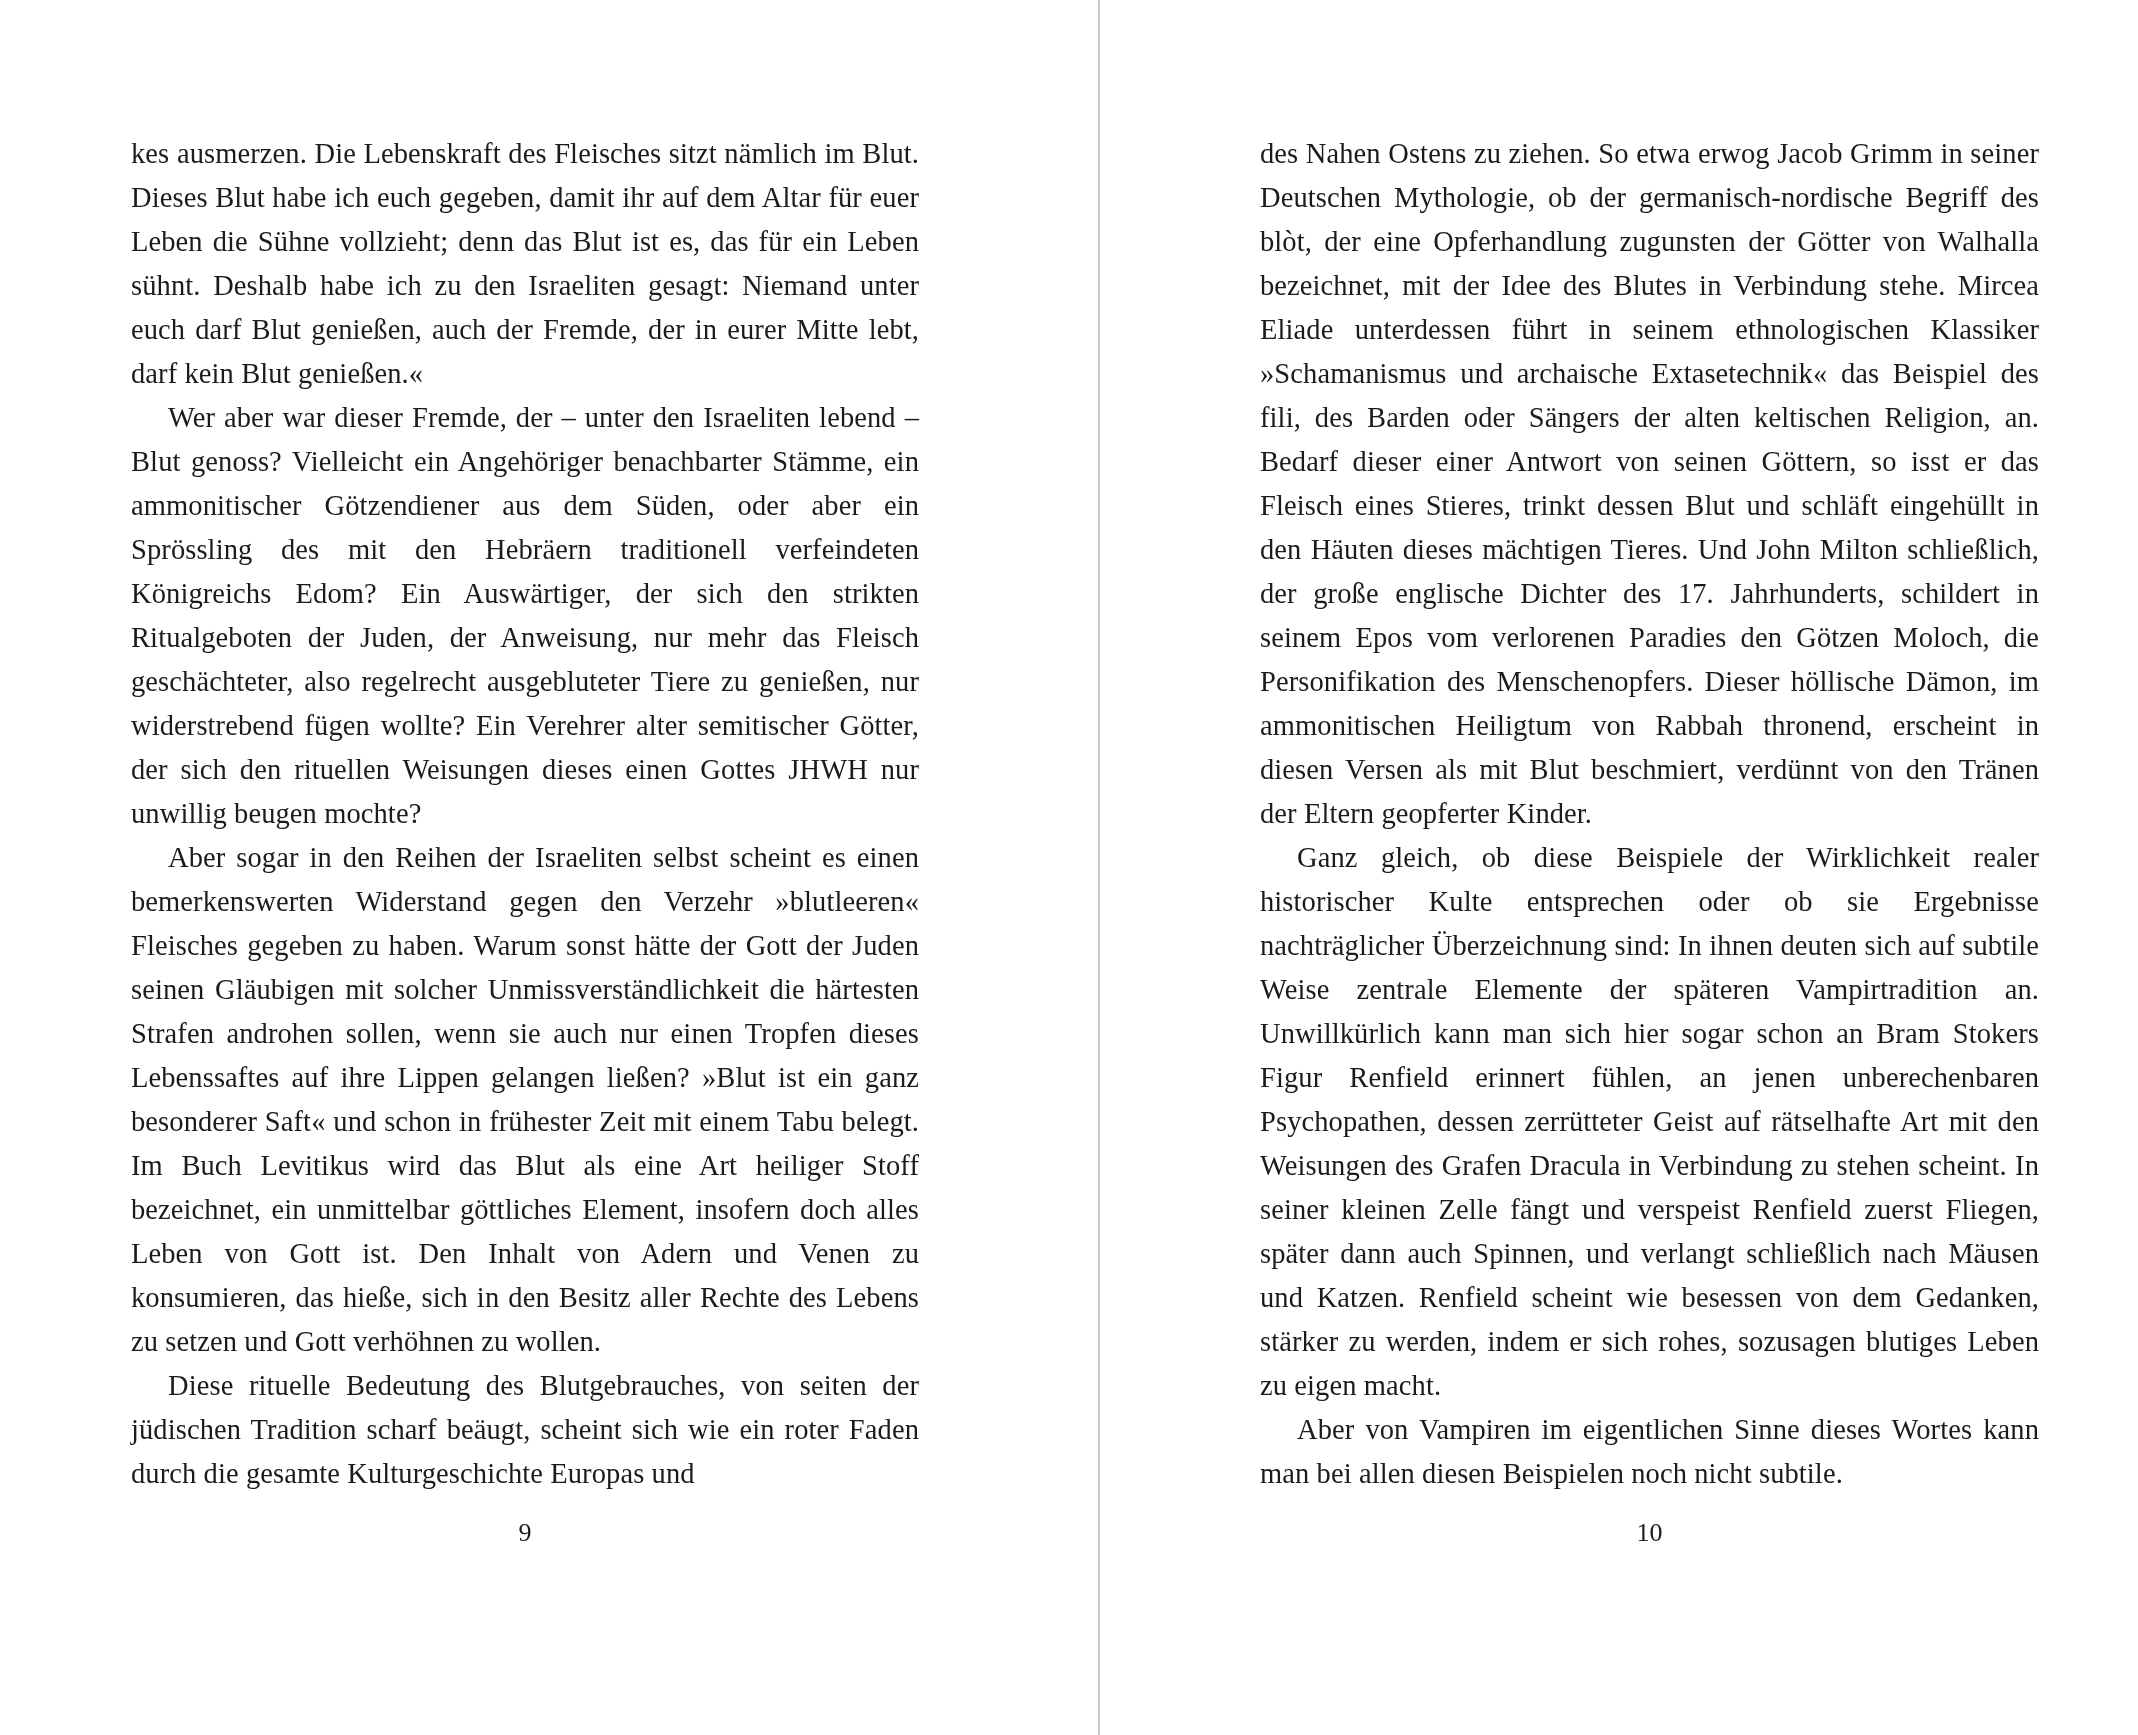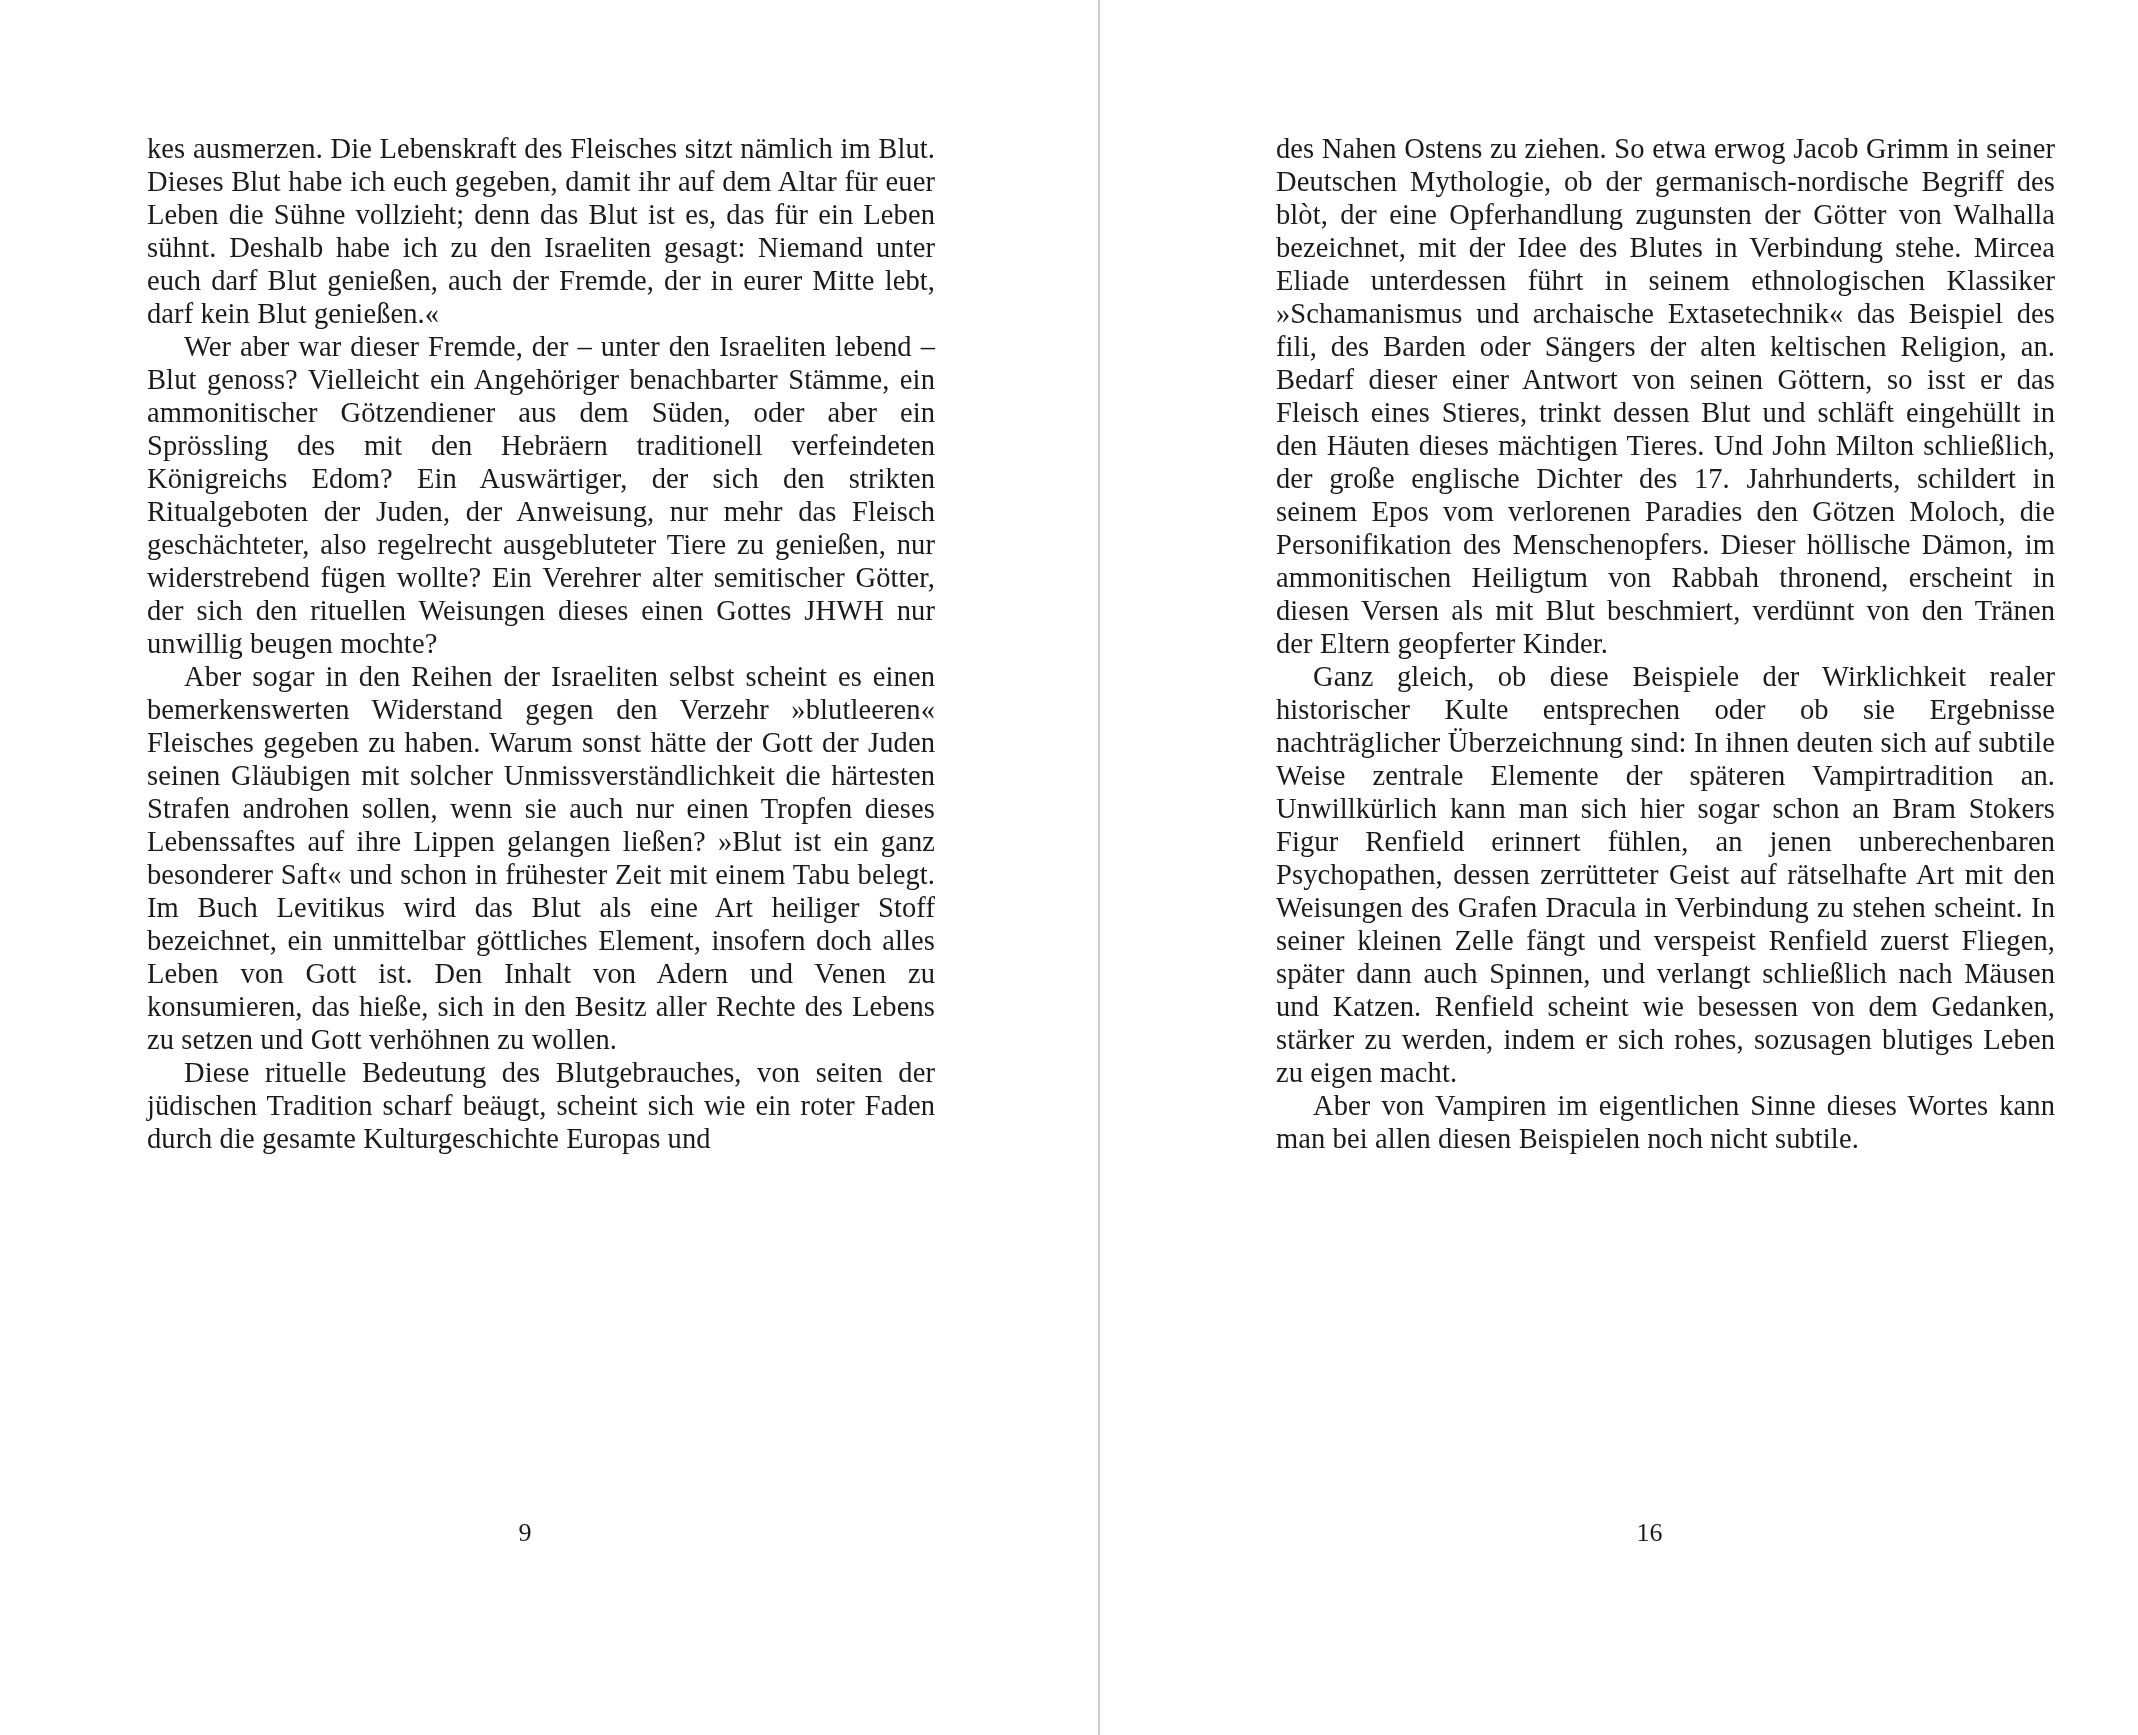--- a/index.html
+++ b/index.html
@@ -22,24 +22,23 @@
     top: 0;
     width: 1.8px;
     height: 1736px;
     background: #cccccc;
   }
   .text-column {
     position: absolute;
     top: 132px;
     text-align: justify;
     font-size: 28.5px;
-    line-height: 33px;
+    line-height: 44px;
     letter-spacing: 0.1px;
     hyphens: auto;
-    margin-left: 16px;
     -webkit-hyphens: auto;
   }
   .text-column.left {
     left: 131px;
     width: 788px;
   }
   .text-column.right {
     left: 1260px;
     width: 779px;
   }
@@ -82,16 +81,16 @@
     <p class="para indent"><span class="seg">Aber sogar in den Reihen der Israeliten selbst scheint es einen bemerkenswerten Widerstand gegen den Verzehr »blutleeren« Fleisches gegeben zu haben. Warum sonst hätte der Gott der Juden seinen Gläubigen mit solcher Unmissverständlichkeit die härtesten Strafen androhen sollen, wenn sie auch nur einen Tropfen dieses Lebenssaftes auf ihre Lippen gelangen ließen? »Blut ist ein ganz besonderer Saft« und schon in frühester Zeit mit einem Tabu belegt. Im Buch </span><span class="seg it">Levitikus</span><span class="seg"> wird das Blut als eine Art heiliger Stoff bezeichnet, ein unmittelbar göttliches Element, insofern doch alles Leben von Gott ist. Den Inhalt von Adern und Venen zu konsumieren, das hieße, sich in den Besitz aller Rechte des Lebens zu setzen und Gott verhöhnen zu wollen.</span></p>
     <p class="para indent"><span class="seg">Diese rituelle Bedeutung des Blutgebrauches, von seiten der jüdischen Tradition scharf beäugt, scheint sich wie ein roter Faden durch die gesamte Kulturgeschichte Europas und</span></p>
   </div>
   <div class="pagenum left">9</div>
 
   <div class="text-column right">
     <p class="para"><span class="seg">des Nahen Ostens zu ziehen. So etwa erwog Jacob Grimm in seiner </span><span class="seg it">Deutschen Mythologie</span><span class="seg">, ob der germanisch-nordische Begriff des </span><span class="seg it">blòt</span><span class="seg">, der eine Opferhandlung zugunsten der Götter von Walhalla bezeichnet, mit der Idee des Blutes in Verbindung stehe. Mircea Eliade unterdessen führt in seinem ethnologischen Klassiker »Schamanismus und archaische Extasetechnik« das Beispiel des </span><span class="seg it">fili</span><span class="seg">, des Barden oder Sängers der alten keltischen Religion, an. Bedarf dieser einer Antwort von seinen Göttern, so isst er das Fleisch eines Stieres, trinkt dessen Blut und schläft eingehüllt in den Häuten dieses mächtigen Tieres. Und John Milton schließlich, der große englische Dichter des 17. Jahrhunderts, schildert in seinem Epos vom verlorenen Paradies den Götzen Moloch, die Personifikation des Menschenopfers. Dieser höllische Dämon, im ammonitischen Heiligtum von Rabbah thronend, erscheint in diesen Versen als mit Blut beschmiert, verdünnt von den Tränen der Eltern geopferter Kinder.</span></p>
     <p class="para indent"><span class="seg">Ganz gleich, ob diese Beispiele der Wirklichkeit realer historischer Kulte entsprechen oder ob sie Ergebnisse nachträglicher Überzeichnung sind: In ihnen deuten sich auf subtile Weise zentrale Elemente der späteren Vampirtradition an. Unwillkürlich kann man sich hier sogar schon an Bram Stokers Figur Renfield erinnert fühlen, an jenen unberechenbaren Psychopathen, dessen zerrütteter Geist auf rätselhafte Art mit den Weisungen des Grafen Dracula in Verbindung zu stehen scheint. In seiner kleinen Zelle fängt und verspeist Renfield zuerst Fliegen, später dann auch Spinnen, und verlangt schließlich nach Mäusen und Katzen. Renfield scheint wie besessen von dem Gedanken, stärker zu werden, indem er sich rohes, sozusagen blutiges Leben zu eigen macht.</span></p>
     <p class="para indent"><span class="seg">Aber von Vampiren im eigentlichen Sinne dieses Wortes kann man bei allen diesen Beispielen noch nicht subtile.</span></p>
   </div>
-  <div class="pagenum right">16</div>
+  <div class="pagenum right">10</div>
 
 </div>
 
 
 </body></html>

